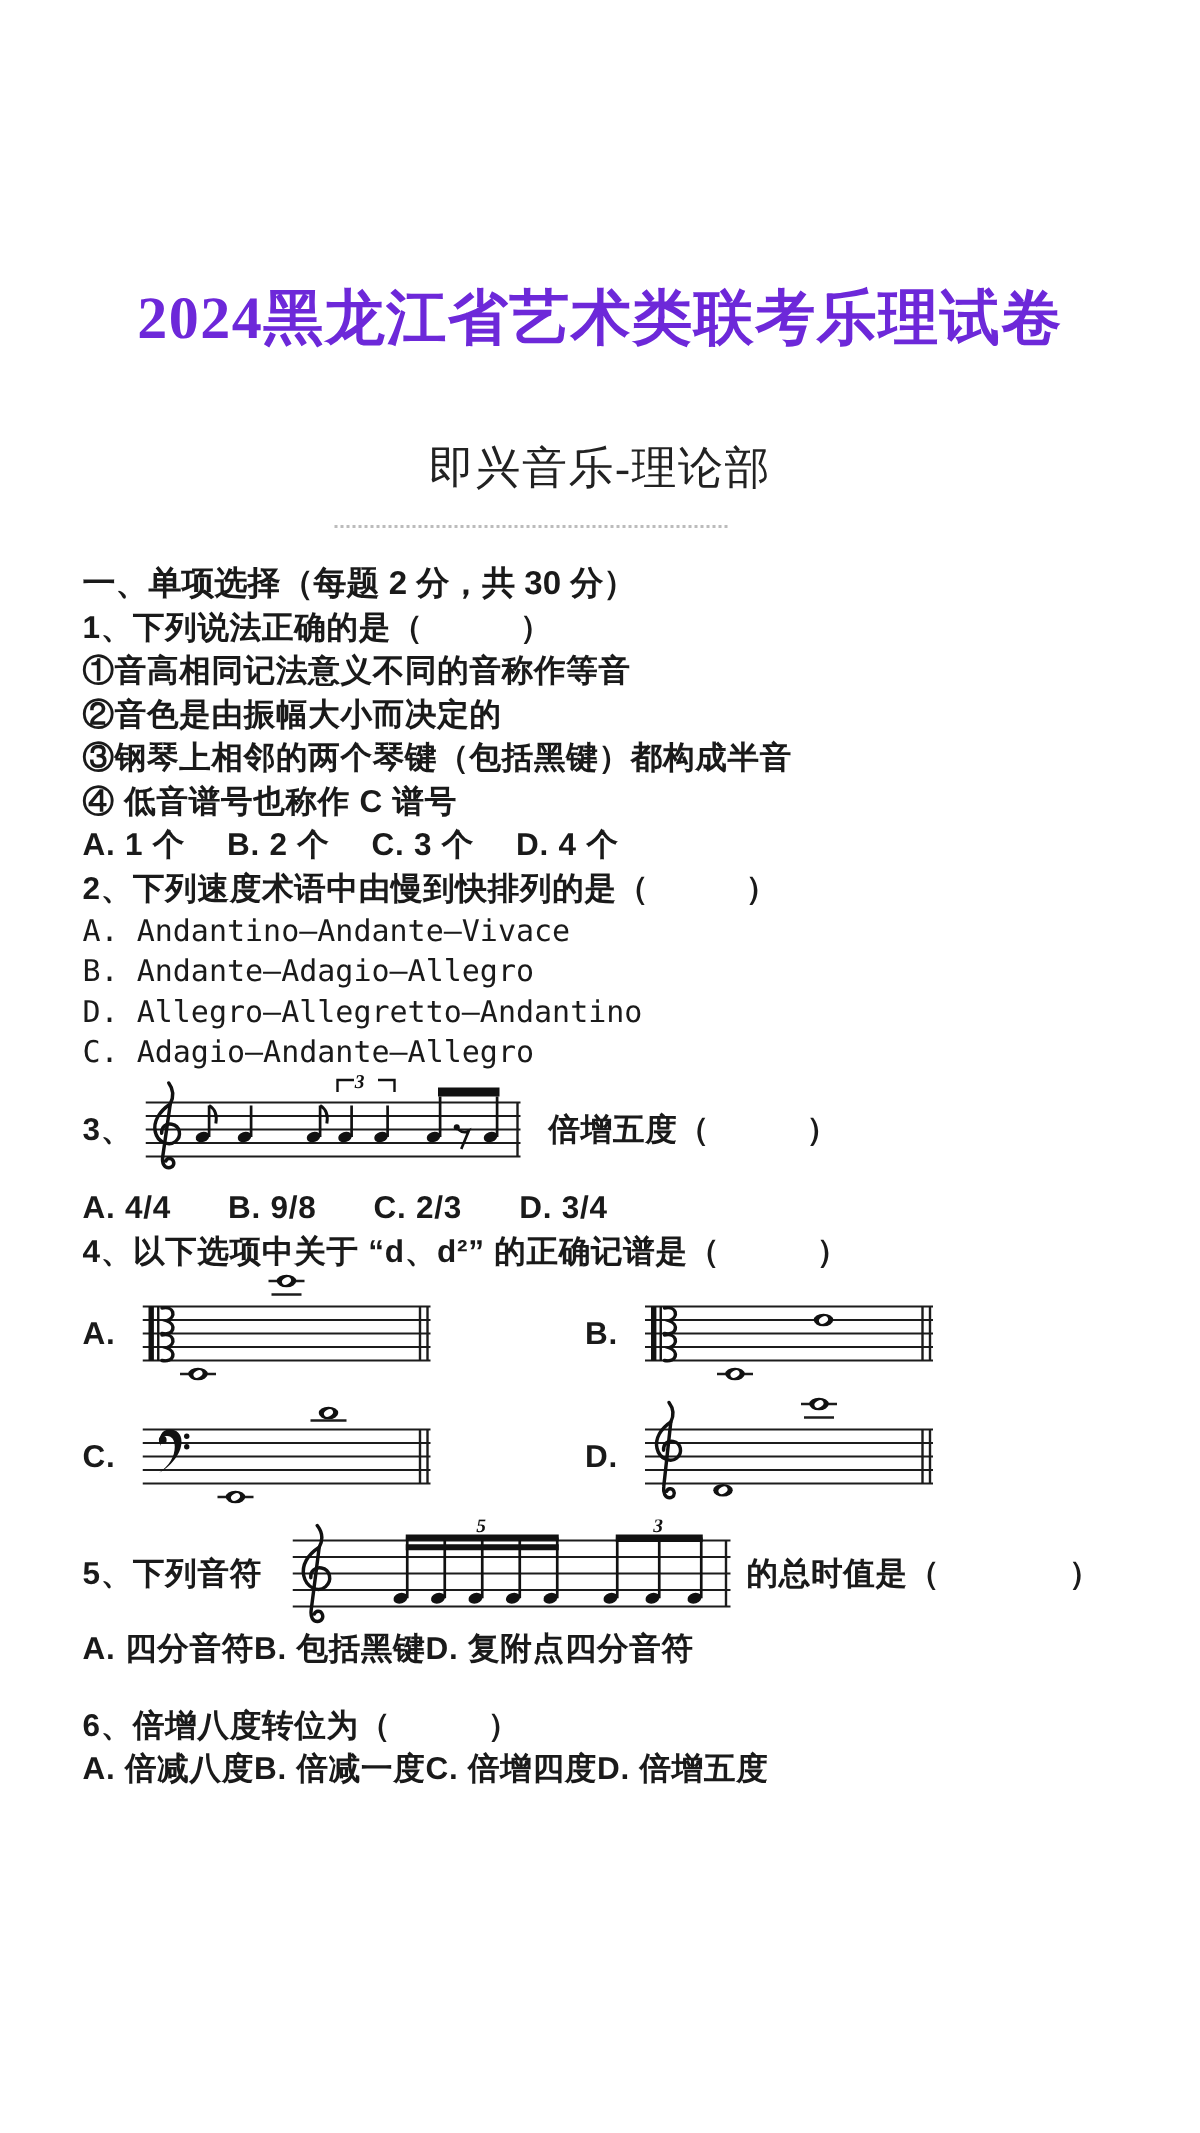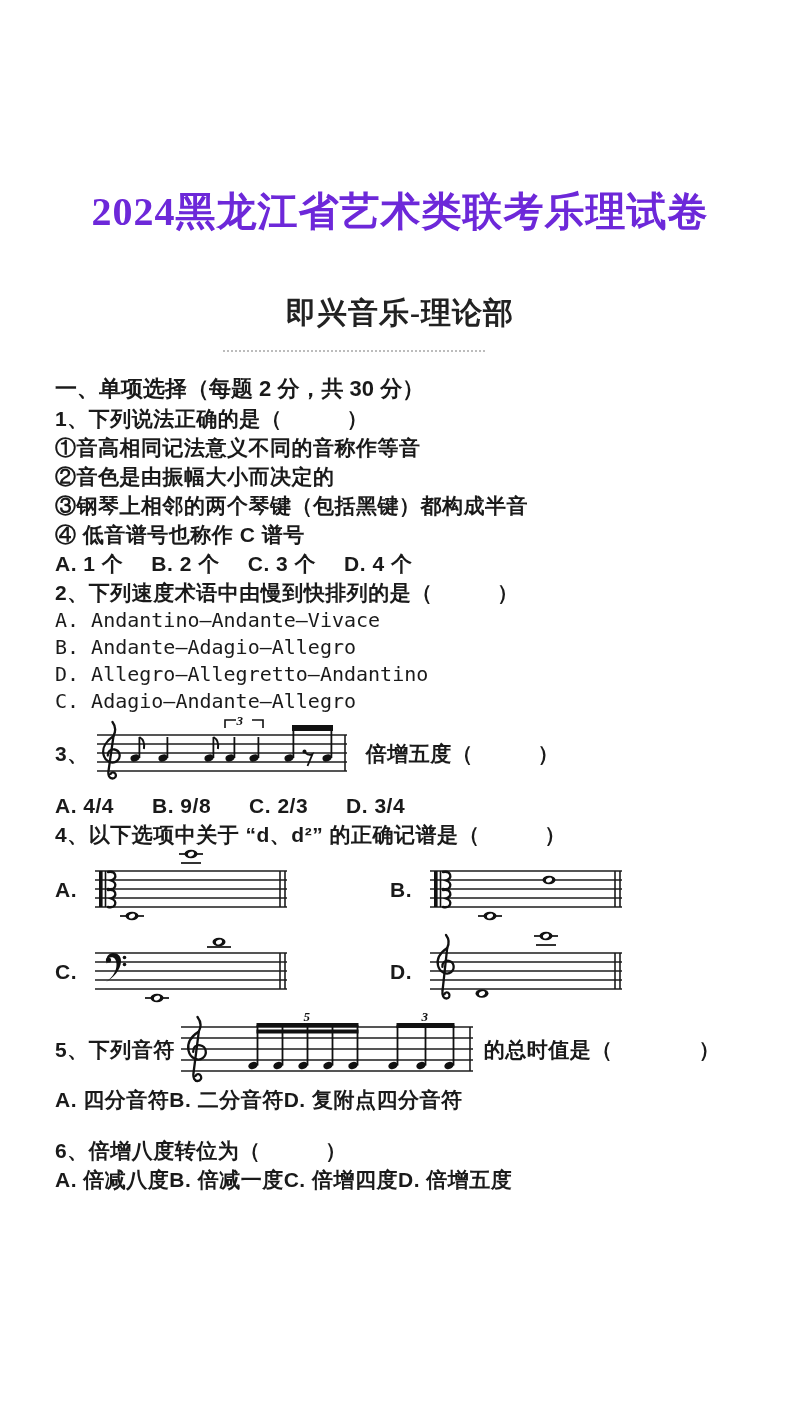--- a/index.html
+++ b/index.html
@@ -7,41 +7,41 @@
     position:relative;width:800px;height:1422px;background:#ffffff;overflow:hidden;
     font-family:"Liberation Sans",sans-serif;color:#1a1a1a;
   }
   .doc-title{
     margin:186px 0 0 0;text-align:center;
     font-family:"Liberation Serif",serif;font-weight:700;font-size:40px;line-height:52px;
     letter-spacing:1px;color:#6d28d9;
   }
   .doc-subtitle{
     margin:56px 0 0 0;text-align:center;
-    font-family:"Liberation Serif",serif;font-weight:700;font-size:30px;line-height:38px;
+    font-family:"Liberation Serif",serif;font-weight:400;font-size:30px;line-height:38px;
     letter-spacing:1px;color:#222;
   }
   .fade-line{width:262px;height:0;border-top:2px dotted #bcbcbc;margin:18px 0 0 223px;}
   .content{margin:22px 0 0 55px;font-size:21px;font-weight:600;line-height:29px;letter-spacing:.5px;}
   .heading{font-size:22px;font-weight:700;line-height:30px;letter-spacing:0;}
   .line{white-space:nowrap;}
   .opt-row{display:flex;white-space:nowrap;}
   .gap-sm{gap:28px;} .gap-md{gap:38px;} .gap-lg{}
   .mono{font-family:"DejaVu Sans Mono",monospace;font-weight:500;font-size:20px;line-height:27px;letter-spacing:0;}
   .q3-row{display:flex;align-items:center;height:76px;}
   .q3-row .qnum{margin-right:8px;}
   .q3-row .after-staff{margin-left:14px;}
   .q4-grid-row{display:flex;align-items:center;}
   .q4-grid-row.row-ab{height:80px;}
   .q4-grid-row.row-cd{height:84px;}
   .q4-cell{display:flex;align-items:center;}
   .q4-cell .opt-letter{width:40px;}
   .q4-cell.first{width:335px;}
   .q5-row{display:flex;align-items:center;height:72px;}
-  .q5-row .lead{margin-right:6px;}
+  .q5-row .lead{margin-right:20px;}
   .q5-row .after-staff{margin-left:8px;}
   .q6-block{margin-top:22px;}
   svg{display:block;}
   .staff-line{stroke:#1c1c1c;stroke-width:1.4;}
   .bar-line{stroke:#1c1c1c;stroke-width:1.6;}
   .stem{stroke:#111;stroke-width:1.8;}
   .clef-stroke{fill:none;stroke:#111;stroke-width:2.3;stroke-linecap:round;}
   .tuplet-num{font-family:"Liberation Serif",serif;font-style:italic;font-weight:700;font-size:13px;fill:#111;}
   .ledger{stroke:#1c1c1c;stroke-width:1.8;}
 </style>
@@ -304,21 +304,21 @@
           <line class="stem" x1="244.5" y1="52.5" x2="244.5" y2="12"></line>
           <line class="stem" x1="272.5" y1="52.5" x2="272.5" y2="12"></line>
           <rect x="215.5" y="10" width="58" height="5"></rect>
           <text class="tuplet-num" x="244" y="8" text-anchor="middle">3</text>
         </g>
       </svg>
       <span class="after-staff">的总时值是（　　　　）</span>
     </div>
     <div class="opt-row gap-lg">
       <span>A. 四分音符</span>
-      <span>B. 二分音符</span>
+      <span>B. 包括黑键</span>
       <span>D. 复附点四分音符</span>
     </div>
 
     <div class="q6-block">
       <div class="line">6、倍增八度转位为（　　　）</div>
       <div class="opt-row gap-lg">
         <span>A. 倍减八度</span>
         <span>B. 倍减一度</span>
         <span>C. 倍增四度</span>
         <span>D. 倍增五度</span>

